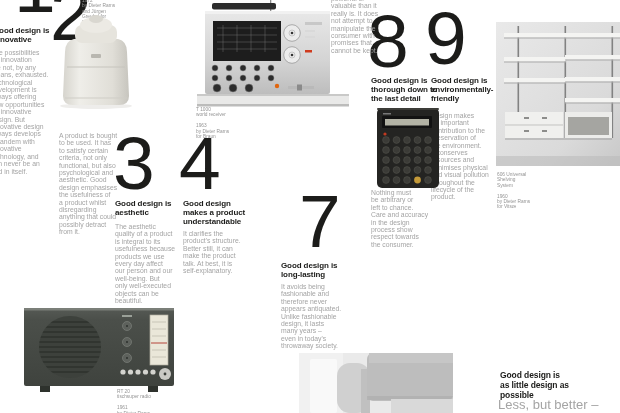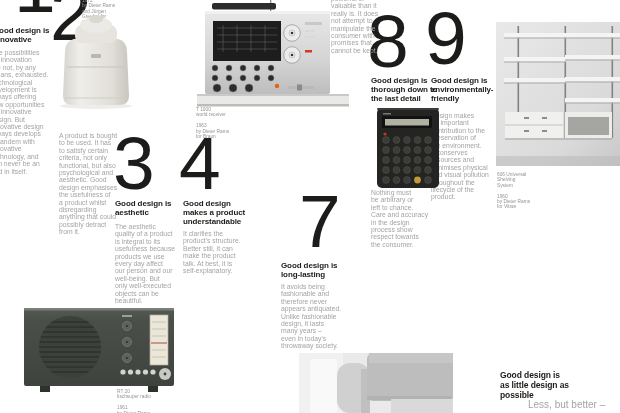--- a/index.html
+++ b/index.html
@@ -36,21 +36,21 @@
   #h4{left:183px;top:199px}
   #b4{left:183px;top:230px}
   #b6{left:331px;top:-5px}
   #h7{left:281px;top:261px}
   #b7{left:281px;top:283px}
   #h8{left:371px;top:76px}
   #b8{left:371px;top:189px}
   #h9{left:431px;top:76px}
   #b9{left:431px;top:112px}
   #h10{left:500px;top:370px;font-size:8.5px;line-height:10px}
-  #b10{left:528px;top:401px;font-size:10px}
+  #b10{left:498px;top:401px;font-size:13px}
 
   #cap-juicer{left:82px;top:-2px}
   #cap-t1000{left:196px;top:107px}
   #cap-shelf{left:497px;top:172px}
   #cap-rt20{left:117px;top:389px}
 
   #ph-juicer{left:55px;top:10px}
   #ph-t1000{left:193px;top:0}
   #ph-calc{left:375px;top:106px}
   #ph-rt20{left:22px;top:304px}

